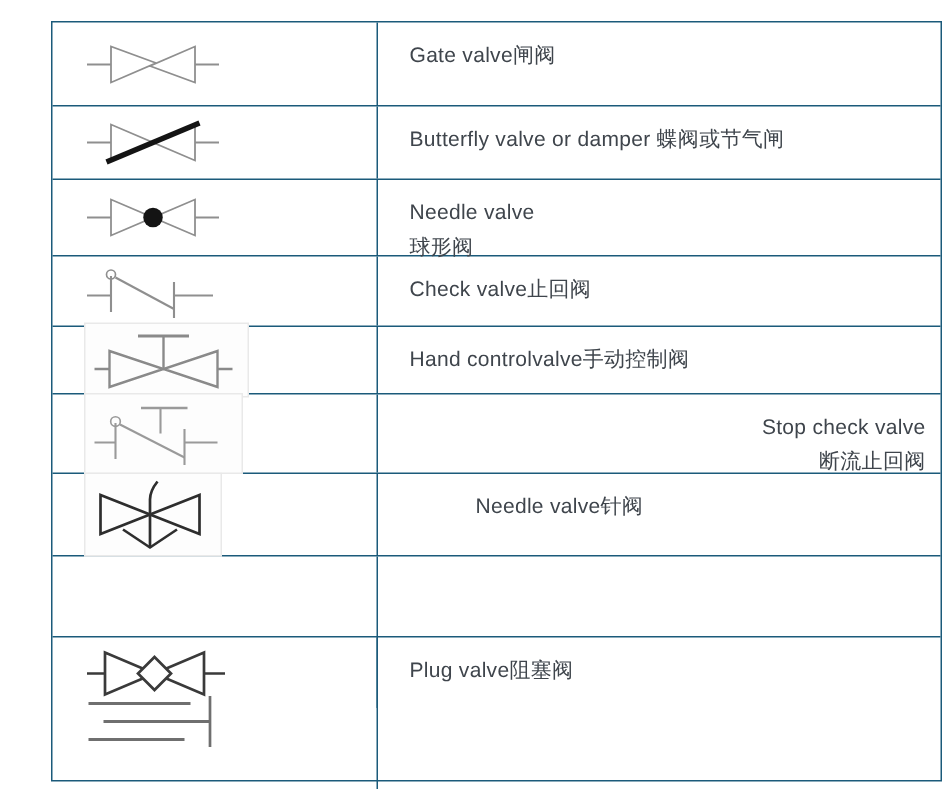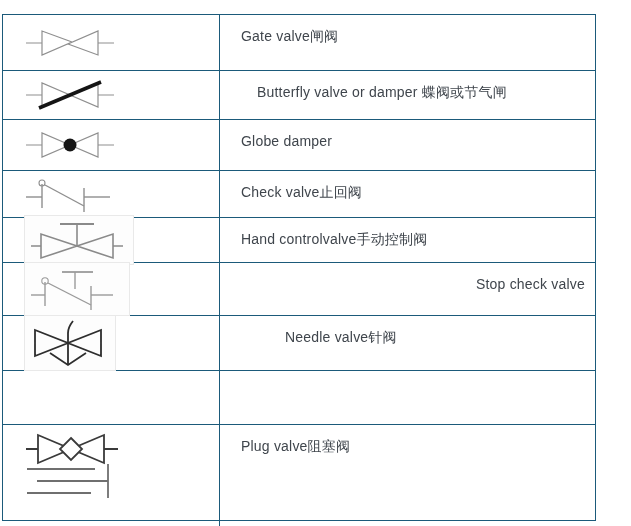--- a/index.html
+++ b/index.html
@@ -3,34 +3,34 @@
 <meta charset="utf-8">
 <style>
   * { margin: 0; padding: 0; box-sizing: border-box; }
   html, body {
     width: 631px; height: 526px;
     background: #ffffff;
     font-family: "Liberation Sans", sans-serif;
   }
   .valve-table {
     position: absolute;
-    left: 2px; top: 14px;
+    left: 34px; top: 14px;
     width: 594px; height: 507px;
     border: 1px solid #1b5a7a;
     display: flex;
     flex-direction: column;
   }
   .row {
     display: flex;
     border-bottom: 1px solid #1b5a7a;
     flex: 0 0 auto;
   }
   .row:last-child { border-bottom: none; justify-content: space-between; }
   .row:nth-child(1)  { height: 56px; }
-  .row:nth-child(2)  { height: 49px; gap: 16px; }
+  .row:nth-child(2)  { height: 49px; }
   .row:nth-child(3)  { height: 51px; }
   .row:nth-child(4)  { height: 47px; }
   .row:nth-child(5)  { height: 45px; }
   .row:nth-child(6)  { height: 53px; text-align: right; }
   .row:nth-child(7)  { height: 55px; gap: 44px; }
   .row:nth-child(8)  { height: 54px; flex-direction: column; }
   .row:nth-child(9)  { height: 47px; }
   .row:nth-child(10) { height: 48px; }
   .symbol-cell {
     width: 217px;
@@ -96,21 +96,22 @@
     <div class="cell symbol-cell">
       <span class="symbol">
         <svg width="92" height="36" viewBox="0 0 92 36" fill="none" stroke="#8f8f8f" stroke-width="1.2">
           <path d="M2 18 H18 M74 18 H90"></path>
           <path d="M18 6 L18 30 L46 18 Z M74 6 L74 30 L46 18 Z"></path>
           <circle cx="46" cy="18" r="6.5" fill="#141414" stroke="none"></circle>
         </svg>
       </span>
     </div>
     <div class="cell label-cell">
-      <div>Globe damper</div>
+      <div>Needle valve</div>
+      <div>球形阀</div>
     </div>
   </div>
 
 
   <div class="row">
     <div class="cell symbol-cell">
       <span class="symbol">
         <svg width="88" height="38" viewBox="0 0 88 38" fill="none" stroke="#8f8f8f" stroke-width="1.4">
           <path d="M2 22 H18"></path>
           <path d="M18 9 V33"></path>
@@ -154,20 +155,21 @@
           <path d="M19 17 L62 39"></path>
           <path d="M62 20 V44"></path>
           <path d="M62 29 H84"></path>
           <path d="M46 6 V23"></path>
           <path d="M33 6 H64" stroke-width="1.8"></path>
         </svg>
       </span>
     </div>
     <div class="cell label-cell">
       <div>Stop check valve</div>
+      <div>断流止回阀</div>
     </div>
   </div>
 
   <div class="row">
     <div class="cell symbol-cell">
       <span class="symbol framed">
         <svg width="78" height="48" viewBox="0 0 78 48" fill="none" stroke="#2e2e2e" stroke-width="1.8">
           <path d="M6 11 L6 37 L39 24 Z M72 11 L72 37 L39 24 Z"></path>
           <path d="M44 2 C40 7 39 10 39 14 L39 46"></path>
           <path d="M21 34 L39 46 L57 34"></path>

